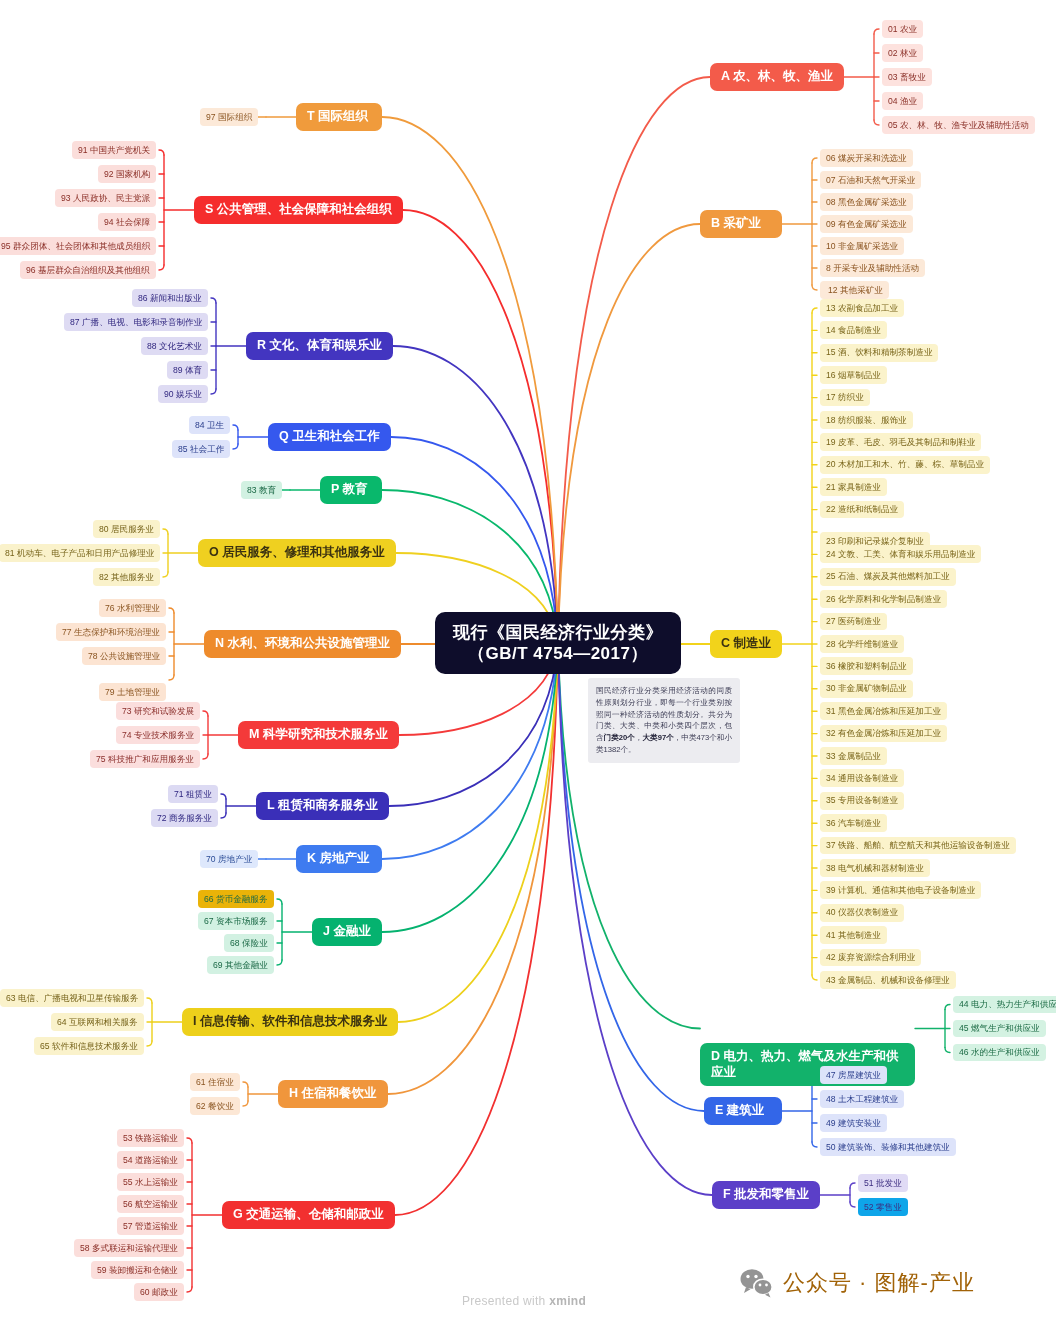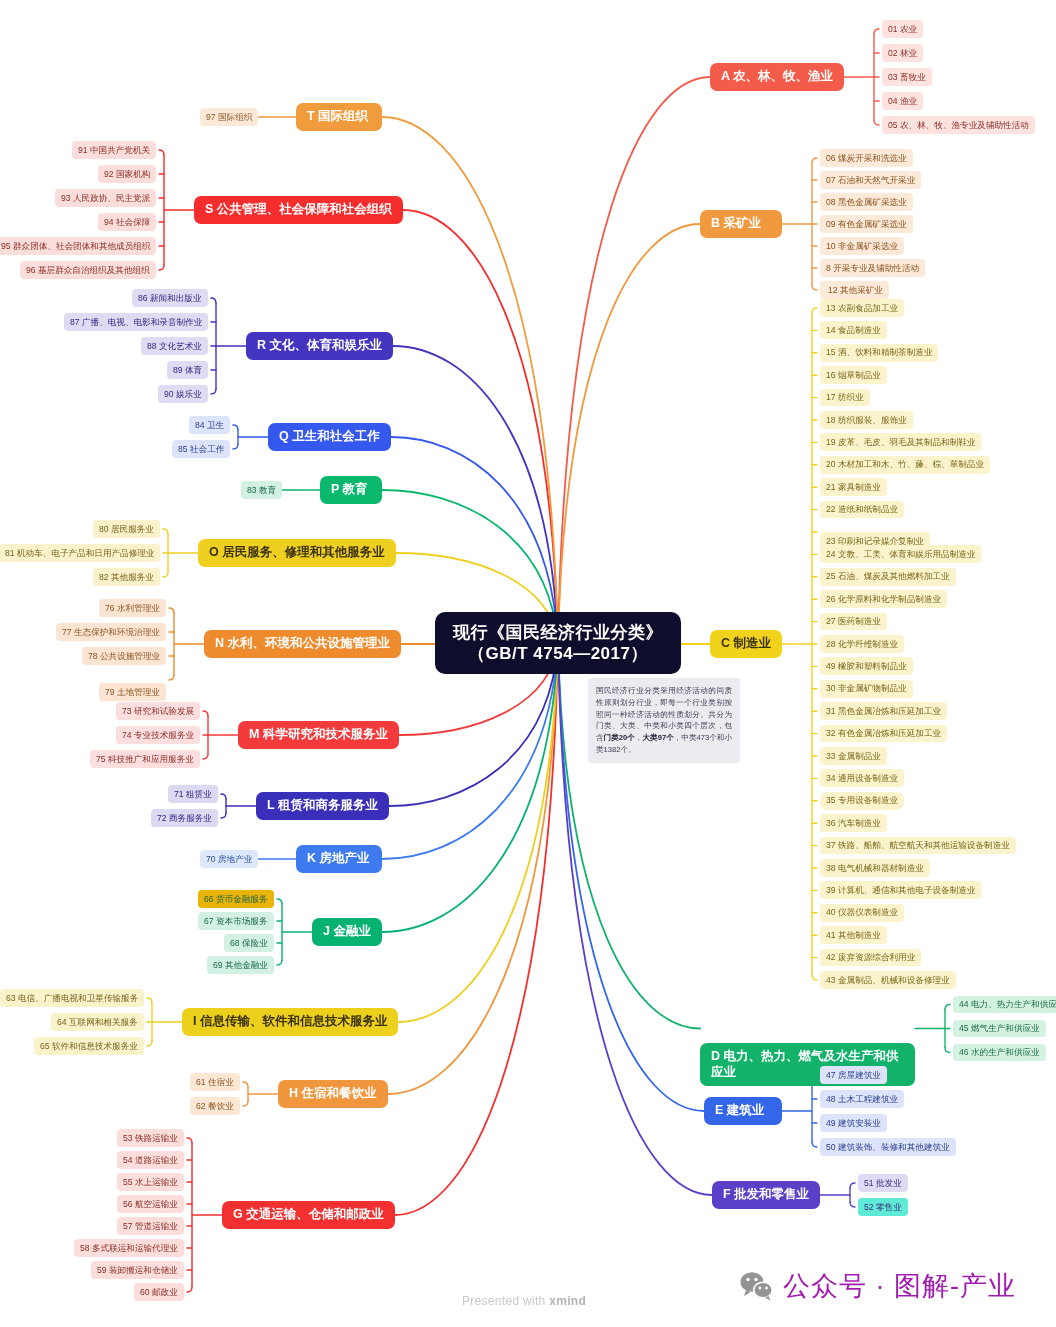--- a/index.html
+++ b/index.html
@@ -79,22 +79,22 @@
     font-size: 12px;
     color: #c9c9c9;
     letter-spacing: .3px;
   }
   .xmind-credit b { color: #b5b5b5; }
   .wechat {
     position: absolute;
     display: flex;
     align-items: center;
     gap: 9px;
-    color: #a21caf;
-    font-size: 27px;
+    color: #a16207;
+    font-size: 22px;
     letter-spacing: 1px;
   }
   .wechat svg { display:block; }
 </style>
 </head>
 <body>
 
 <div id="canvas">
 
   <svg id="links" viewBox="0 0 1056 1327" width="1056" height="1327">
@@ -351,38 +351,38 @@
       <div class="node leaf" style="background: rgb(251, 243, 203); color: rgb(121, 101, 26); left: 820px; top: 590.2px;">
         <span>26 化学原料和化学制品制造业</span>
       </div>
       <div class="node leaf" style="background: rgb(251, 243, 203); color: rgb(121, 101, 26); left: 820px; top: 612.6px;">
         <span>27 医药制造业</span>
       </div>
       <div class="node leaf" style="background: rgb(251, 243, 203); color: rgb(121, 101, 26); left: 820px; top: 635px;">
         <span>28 化学纤维制造业</span>
       </div>
       <div class="node leaf" style="background: rgb(251, 243, 203); color: rgb(121, 101, 26); left: 820px; top: 657.4px;">
-        <span>49 橡胶和塑料制品业</span>
+        <span>36 橡胶和塑料制品业</span>
       </div>
       <div class="node leaf" style="background: rgb(251, 243, 203); color: rgb(121, 101, 26); left: 820px; top: 679.8px;">
         <span>30 非金属矿物制品业</span>
       </div>
       <div class="node leaf" style="background: rgb(251, 243, 203); color: rgb(121, 101, 26); left: 820px; top: 702.2px;">
         <span>31 黑色金属冶炼和压延加工业</span>
       </div>
       <div class="node leaf" style="background: rgb(251, 243, 203); color: rgb(121, 101, 26); left: 820px; top: 724.6px;">
         <span>32 有色金属冶炼和压延加工业</span>
       </div>
       <div class="node leaf" style="background: rgb(251, 243, 203); color: rgb(121, 101, 26); left: 820px; top: 747px;">
         <span>33 金属制品业</span>
       </div>
       <div class="node leaf" style="background: rgb(251, 243, 203); color: rgb(121, 101, 26); left: 820px; top: 769.4px;">
         <span>34 通用设备制造业</span>
       </div>
-      <div class="node leaf" style="background: rgb(251, 243, 203); color: rgb(121, 101, 26); left: 820px; top: 791.8px; border-radius: 8px;">
+      <div class="node leaf" style="background: rgb(251, 243, 203); color: rgb(121, 101, 26); left: 820px; top: 791.8px;">
         <span>35 专用设备制造业</span>
       </div>
       <div class="node leaf" style="background: rgb(251, 243, 203); color: rgb(121, 101, 26); left: 820px; top: 814.2px;">
         <span>36 汽车制造业</span>
       </div>
       <div class="node leaf" style="background: rgb(251, 243, 203); color: rgb(121, 101, 26); left: 820px; top: 836.6px;">
         <span>37 铁路、船舶、航空航天和其他运输设备制造业</span>
       </div>
       <div class="node leaf" style="background: rgb(251, 243, 203); color: rgb(121, 101, 26); left: 820px; top: 859px;">
         <span>38 电气机械和器材制造业</span>
@@ -428,21 +428,21 @@
       </div>
       <div class="node leaf" style="background: rgb(221, 227, 250); color: rgb(43, 62, 140); left: 820px; top: 1138px;">
         <span>50 建筑装饰、装修和其他建筑业</span>
       </div>
       <div class="node branch" style="left: 712px; top: 1181px; min-width: 104px; background: rgb(91, 63, 200); color: rgb(255, 255, 255);">
         <span>F 批发和零售业</span>
       </div>
       <div class="node leaf" style="background: rgb(224, 219, 245); color: rgb(60, 45, 128); left: 858px; top: 1174px;">
         <span>51 批发业</span>
       </div>
-      <div class="node leaf" style="background: #5eead4; color: rgb(60, 45, 128); left: 858px; top: 1198px;">
+      <div class="node leaf" style="background: #0ea5e9; color: rgb(60, 45, 128); left: 858px; top: 1198px;">
         <span>52 零售业</span>
       </div>
       <div class="node branch" style="left: 222px; top: 1201px; min-width: 160px; background: rgb(242, 48, 48); color: rgb(255, 255, 255);">
         <span>G 交通运输、仓储和邮政业</span>
       </div>
       <div class="node leaf" style="background: rgb(251, 222, 219); color: rgb(138, 46, 38); left: 117px; top: 1129px;">
         <span>53 铁路运输业</span>
       </div>
       <div class="node leaf" style="background: rgb(251, 222, 219); color: rgb(138, 46, 38); left: 117px; top: 1151px;">
         <span>54 道路运输业</span>

